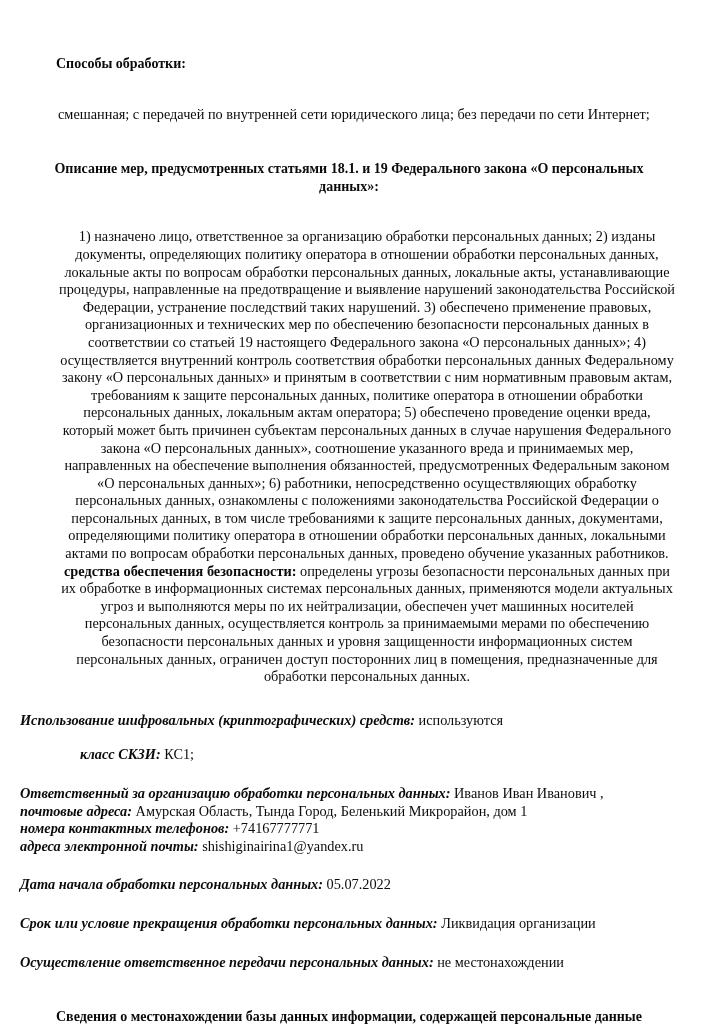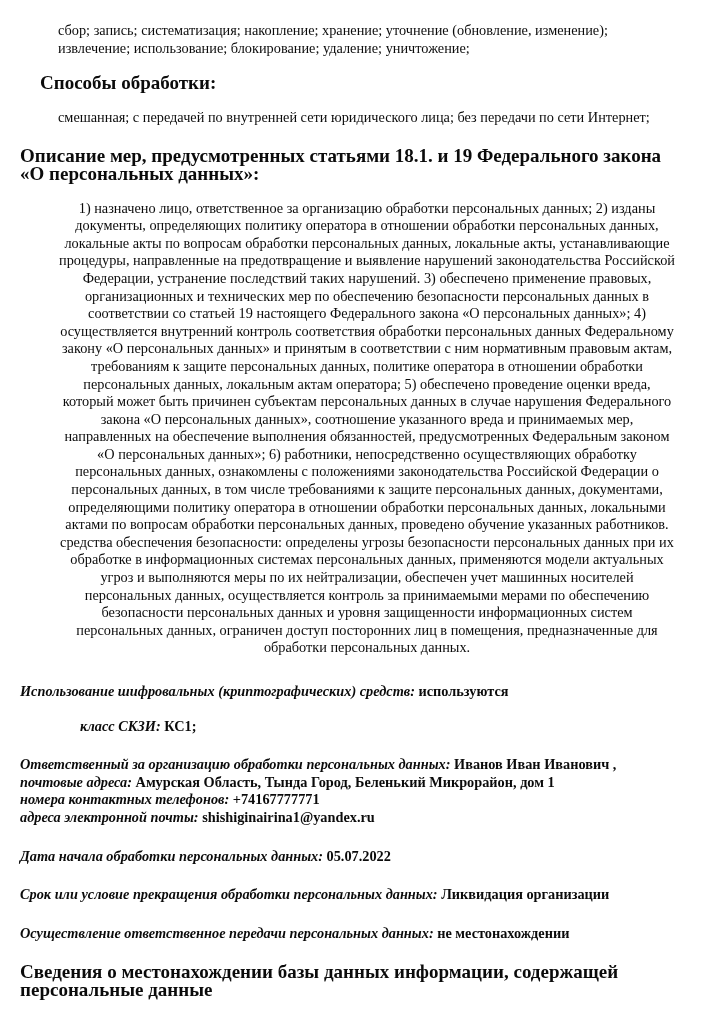--- a/index.html
+++ b/index.html
@@ -24,54 +24,53 @@
     padding: 22px 24px 0 20px;
   }
   .body-text {
     margin: 0;
     padding-left: 38px;
     padding-right: 24px;
     font-size: 14.3px;
     line-height: 17.6px;
   }
   .heading {
-    margin: 0;
+    margin: 16px;
     font-weight: bold;
-    font-size: 19px;
+    font-size: 14px;
     line-height: 17.6px;
     padding-right: 22px;
   }
   .heading.indent-1 { padding-left: 20px; }
-  .heading.indent-0 { padding-left: 0px; }
+  .heading.indent-0 { padding-left: 0px; text-align: center; }
 
   .field-line {
     margin: 0;
     font-size: 14.3px;
     line-height: 17.6px;
     padding-left: 0px;
     padding-right: 20px;
   }
   .field-line .lbl { font-weight: bold; font-style: italic; }
-  .field-line .val { font-weight: bold; }
+  .field-line .val { font-weight: normal; }
 
-  .runin { font-weight: normal; margin-top: 12px; }
+  .runin { font-weight: bold; margin-top: 12px; }
   .gap-md { height: 17px; }
   .gap-lg { height: 21px; }
   .gap-xl { height: 26px; }
 
   .para-justify {
     text-align: center;
   }
 </style>
 </head>
 <body>
 
 <div class="page">
 
-  <p class="body-text">сбор; запись; систематизация; накопление; хранение; уточнение (обновление, изменение); извлечение; использование; блокирование; удаление; уничтожение;</p>
 
   <div class="gap-md"></div>
 
   <p class="heading indent-1">Способы обработки:</p>
 
   <div class="gap-md"></div>
 
   <p class="body-text">смешанная; с передачей по внутренней сети юридического лица; без передачи по сети Интернет;</p>
 
   <div class="gap-lg"></div>

